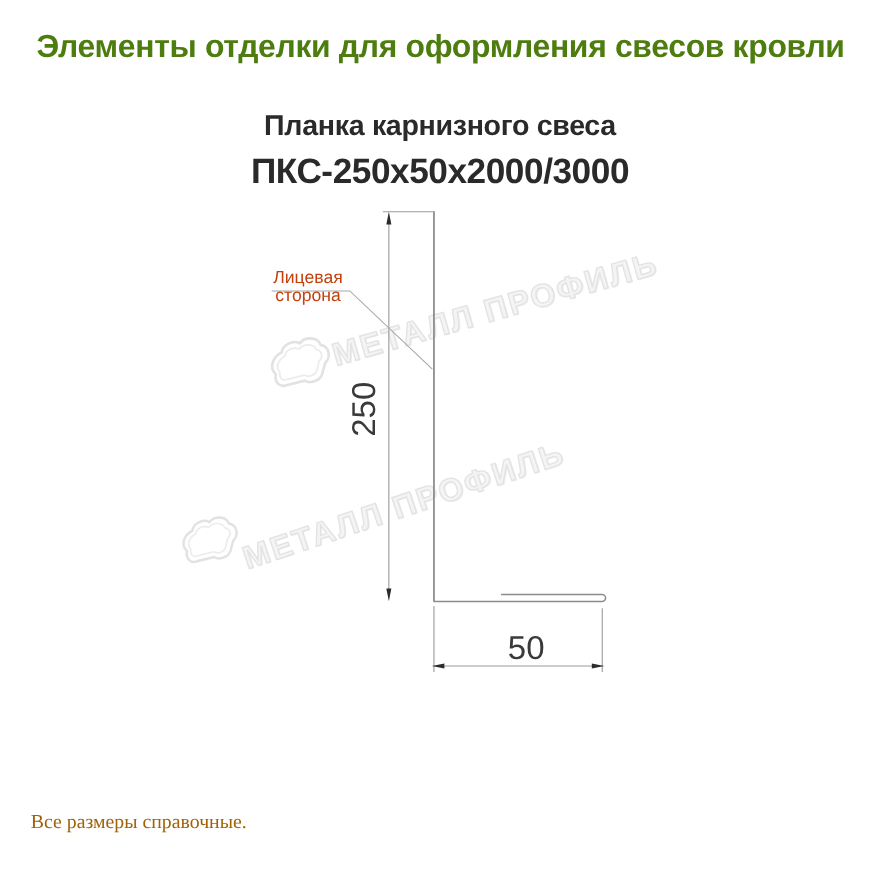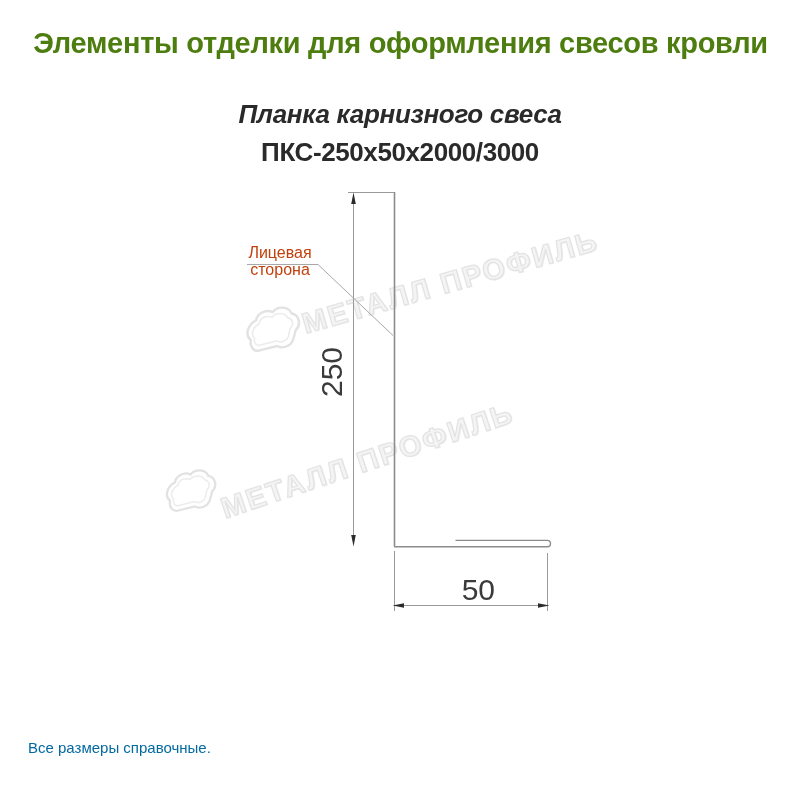--- a/index.html
+++ b/index.html
@@ -15,26 +15,25 @@
     position:absolute;left:1px;right:0;top:27px;
     text-align:center;
     font-size:29px;font-weight:bold;letter-spacing:-0.3px;
     color:#4d7c0f;
   }
   .product-name{
     position:absolute;left:0;right:0;top:99px;
     text-align:center;
     font-size:26px;font-weight:bold;letter-spacing:-0.3px;
     color:#2a2a2a;
-    font-style:italic;
   }
   .product-code{
     position:absolute;left:0;right:0;top:137px;
     text-align:center;
-    font-size:26px;font-weight:bold;letter-spacing:-0.4px;
+    font-size:32px;font-weight:bold;letter-spacing:-0.4px;
     color:#2a2a2a;
   }
   .drawing-svg{
     position:absolute;left:0;top:0;width:800px;height:800px;
   }
   .face-label{
     position:absolute;left:239px;top:244px;width:82px;
     text-align:center;
     font-size:16px;line-height:17px;
     color:#c2410c;
@@ -47,21 +46,21 @@
     transform:rotate(-90deg);
     transform-origin:center center;
   }
   .dim-50{
     position:absolute;left:449px;top:573px;width:46px;
     text-align:right;
     font-size:30px;color:#3a3a3a;
   }
   .footnotes{
     position:absolute;left:28px;top:737px;
-    font-size:15px;line-height:21px;color:#0369a1;
+    font-size:18px;line-height:21px;color:#a16207;font-family:Liberation Serif, serif;
   }
   
   .wm-text{
     position:absolute;
     font-size:29px;font-weight:bold;letter-spacing:2px;
     white-space:nowrap;
     color:#f4f4f4;
     -webkit-text-stroke:1.2px #e3e3e3;
     text-shadow:1px 1px 0 #ededed;
     transform-origin:left center;

